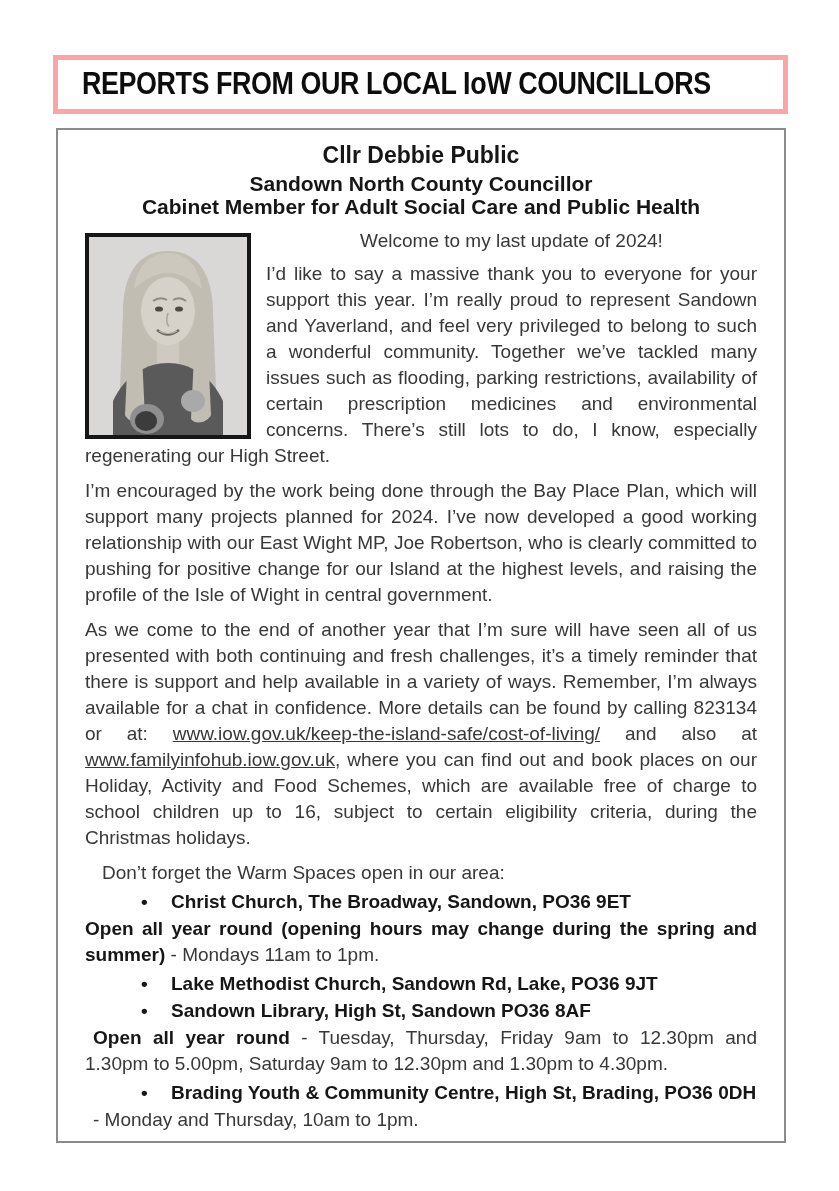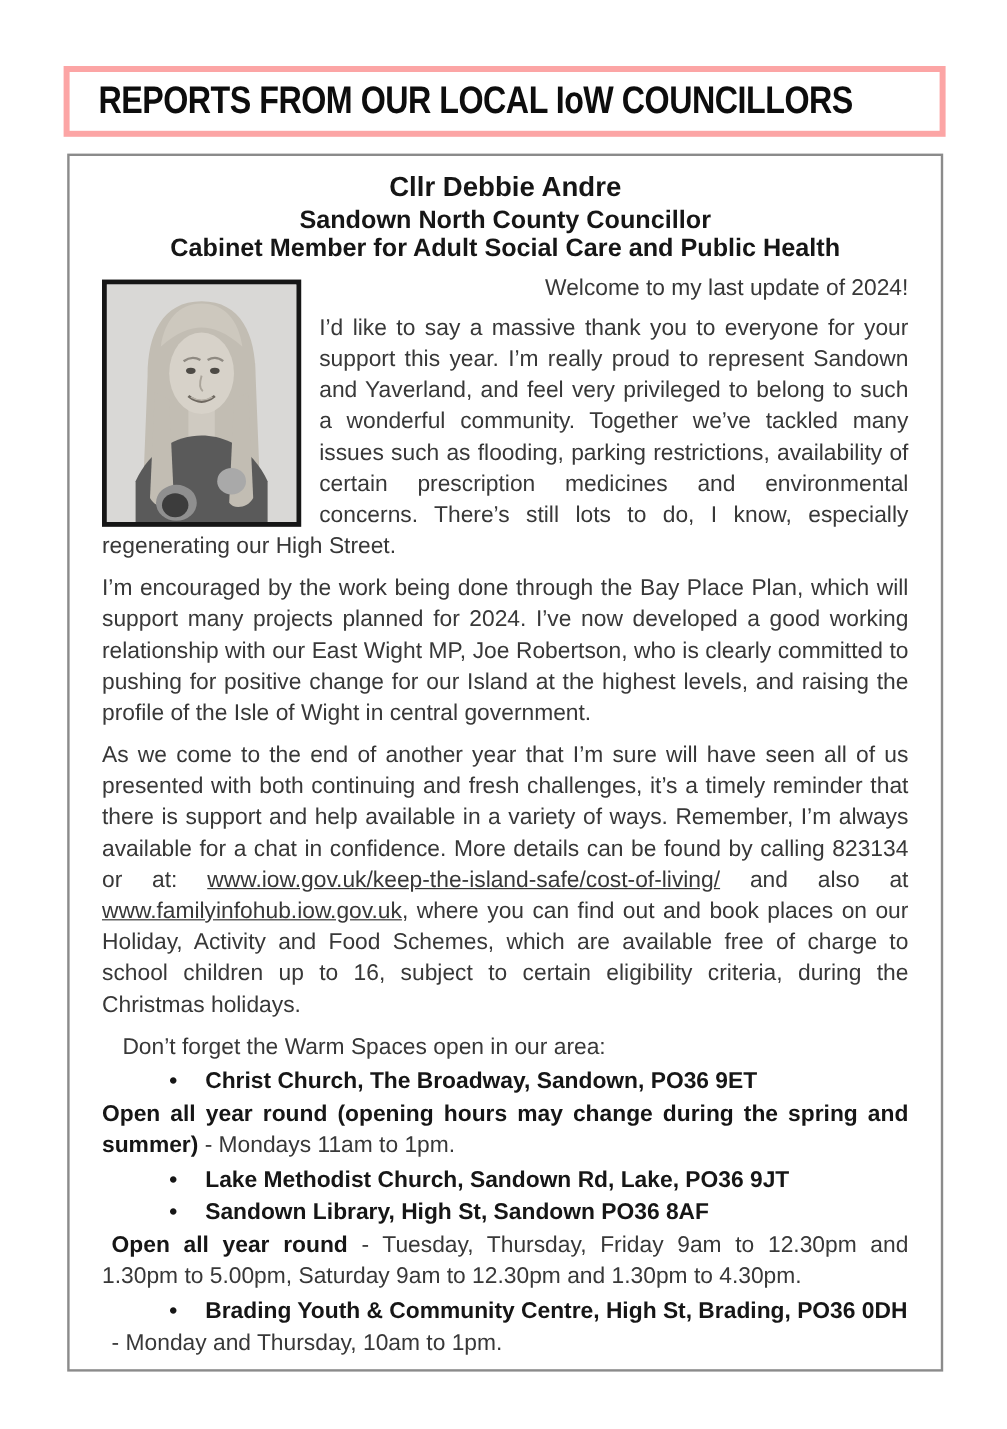--- a/index.html
+++ b/index.html
@@ -52,21 +52,21 @@
 
   .photo {
     float: left;
     width: 166px; height: 206px;
     border: 4px solid #161616;
     margin: 5px 15px 2px 0;
     background: #dadada;
   }
   .photo svg { display: block; width: 100%; height: 100%; }
 
-  .intro { text-align: right; margin-bottom: 7px !important; }
+  .intro { text-align: center; margin-bottom: 7px !important; }
   .clear-l { clear: left; }
   .link { text-decoration: underline; }
 
   .warm-intro { text-align: left; text-indent: 17px; margin-bottom: 3px !important; }
 
   .bullet-line {
     text-align: left;
     padding-left: 56px;
     font-weight: bold;
     color: #161616;
@@ -83,21 +83,21 @@
 
 <div class="page">
 
   <div class="banner">
     <span class="banner-text">REPORTS FROM OUR LOCAL IoW COUNCILLORS</span>
   </div>
 
   <div class="report-card">
 
     <div class="card-header">
-      <div class="c-name">Cllr Debbie Andre</div>
+      <div class="c-name">Cllr Debbie Public</div>
       <div class="c-line">Sandown North County Councillor</div>
       <div class="c-line">Cabinet Member for Adult Social Care and Public Health</div>
     </div>
 
     <div class="card-body">
 
       <div class="photo">
         <svg viewBox="0 0 158 198" preserveAspectRatio="none">
           <rect x="0" y="0" width="158" height="198" fill="#d9d8d6"></rect>
 

